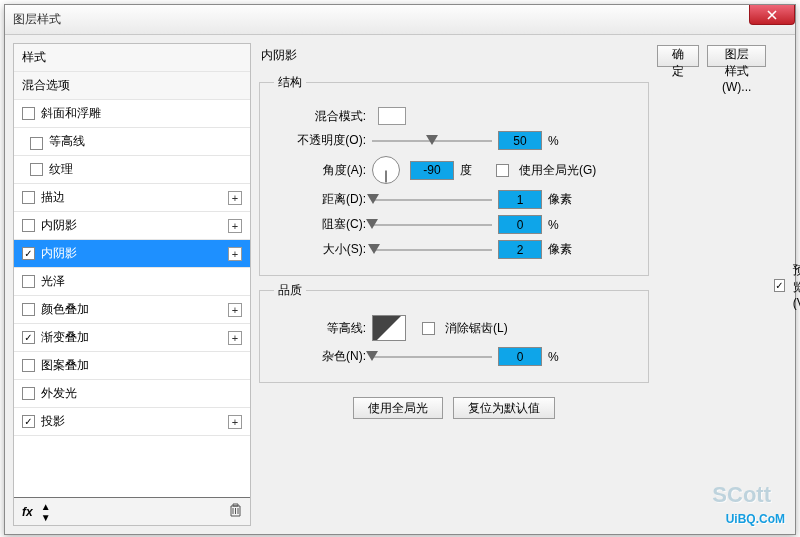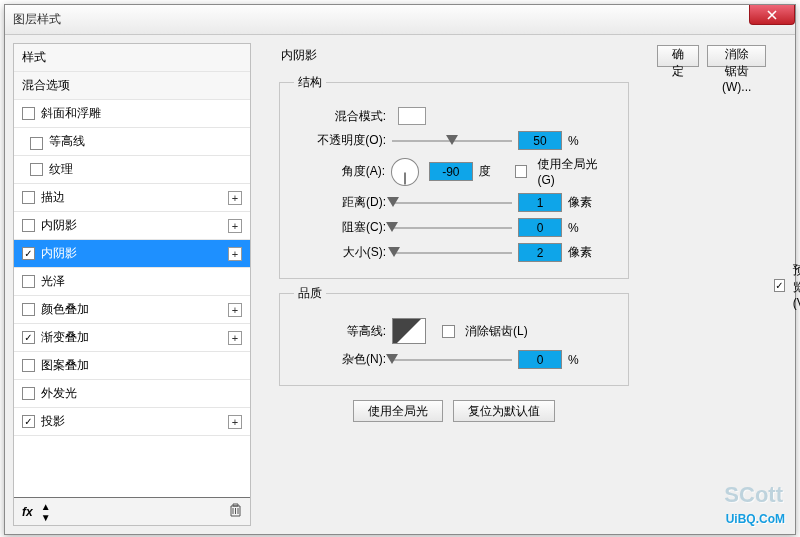--- a/index.html
+++ b/index.html
@@ -2,21 +2,21 @@
 <html><head>
 <meta charset="utf-8">
 <style>
 *{box-sizing:border-box;margin:0;padding:0;font-family:"Microsoft YaHei",SimSun,Arial,sans-serif;font-size:12px}
 body{background:#fff;display:flex;justify-content:center;align-items:flex-start;padding:4px}
 .window{width:796px;height:531px;background:#f0f0f0;border:1px solid #8a8a8a;box-shadow:0 2px 8px rgba(0,0,0,.3);position:relative;display:flex;flex-direction:column}
 .titlebar{height:30px;background:linear-gradient(#fdfdfd,#eaeaea);border-bottom:1px solid #c8c8c8;display:flex;align-items:center;padding:0 0 0 8px;position:relative}
 .titlebar .title{color:#333}
 .close-btn{position:absolute;right:0;top:0;width:46px;height:20px;background:linear-gradient(#e67,#c12028);color:#fff;display:flex;align-items:center;justify-content:center;border-radius:0 0 4px 4px;border:1px solid #9a151c;border-top:none;cursor:pointer}
 .close-btn svg{width:10px;height:10px}
-.body{flex:1;display:flex;padding:8px;gap:24px;position:relative}
+.body{flex:1;display:flex;padding:8px;gap:4px;position:relative}
 .sidebar{width:238px;display:flex;flex-direction:column;border:1px solid #bfbfbf;background:#fff}
 .sidebar-list{flex:1;overflow:auto}
 .sidebar-item{display:flex;align-items:center;padding:5px 8px;border-bottom:1px solid #e5e5e5;cursor:pointer;position:relative}
 .sidebar-item.header-row{background:#f7f7f7;font-weight:400}
 .sidebar-item.selected{background:#1e90ff;color:#fff}
 .sidebar-item .cb{width:13px;height:13px;border:1px solid #888;background:#fff;margin-right:6px;display:flex;align-items:center;justify-content:center;font-size:10px;color:#000}
 .sidebar-item.selected .cb{color:#000}
 .sidebar-item.indent{padding-left:36px}
 .sidebar-item .plus{margin-left:auto;width:14px;height:14px;border:1px solid #999;background:#fff;display:flex;align-items:center;justify-content:center;font-size:11px;color:#333}
 .sidebar-footer{height:28px;border-top:1px solid #737373;background:#f3f3f3;display:flex;align-items:center;padding:0 8px;gap:8px}
@@ -42,21 +42,21 @@
 .cb-inline{width:13px;height:13px;border:1px solid #888;background:#fff;display:inline-flex;align-items:center;justify-content:center;font-size:10px;margin-right:4px}
 .contour-swatch{width:34px;height:26px;border:1px solid #888;background:linear-gradient(135deg,#444 0%,#444 49%,#fff 51%,#fff 100%);margin-right:10px}
 .btn{height:22px;background:linear-gradient(#fdfdfd,#e7e7e7);border:1px solid #9b9b9b;padding:0 14px;cursor:pointer}
 .btn-row{display:flex;gap:10px;justify-content:center;margin-top:8px}
 .rightcol{width:130px;display:flex;flex-direction:row;gap:8px;padding-top:2px}
 .rightcol .btn{width:100%}
 .preview-check{display:flex;justify-content:center;align-items:center;gap:4px}
 .preview-box{width:92px;height:120px;border:1px solid #bbb;background:linear-gradient(#f2f2f2,#e4e4e4);margin:4px auto 0;display:flex;align-items:center;justify-content:center}
 .preview-box .metal{width:62px;height:62px;border-radius:2px;background:conic-gradient(from 0deg,#fafafa,#8d8d8d,#f5f5f5,#7d7d7d,#f0f0f0,#888,#fafafa);box-shadow:0 6px 10px rgba(0,0,0,.4),inset 0 2px 3px rgba(0,0,0,.25)}
 .watermark{position:absolute;right:10px;bottom:6px;font-family:"Comic Sans MS",cursive;font-size:20px;color:#159de0;font-weight:bold;text-shadow:1px 1px 0 #fff}
-.watermark .faint{color:#a9c7d5;font-size:22px;position:absolute;right:2px;bottom:20px;opacity:.7}
+.watermark .faint{color:#a9c7d5;font-size:22px;position:absolute;right:14px;bottom:20px;opacity:.7}
 </style>
 </head>
 <body>
 
 <div class="window">
   <div class="titlebar">
     <span class="title">图层样式</span>
     <div class="close-btn">
       <svg viewBox="0 0 10 10">
           <path d="M1 1 L9 9 M9 1 L1 9" stroke="#fff" stroke-width="1.6"></path>
@@ -226,21 +226,21 @@
       </fieldset>
 
       <div class="btn-row">
         <button class="btn">使用全局光</button>
         <button class="btn">复位为默认值</button>
       </div>
     </div>
 
     <div class="rightcol">
       <button class="btn">确定</button>
-      <button class="btn">消除锯齿(W)...</button>
+      <button class="btn">图层样式(W)...</button>
       <div class="preview-check">
         <span class="cb-inline">✓</span>
         <span>预览(V)</span>
       </div>
       <div class="preview-box">
         <div class="metal"></div>
       </div>
     </div>
 
     <div class="watermark">

